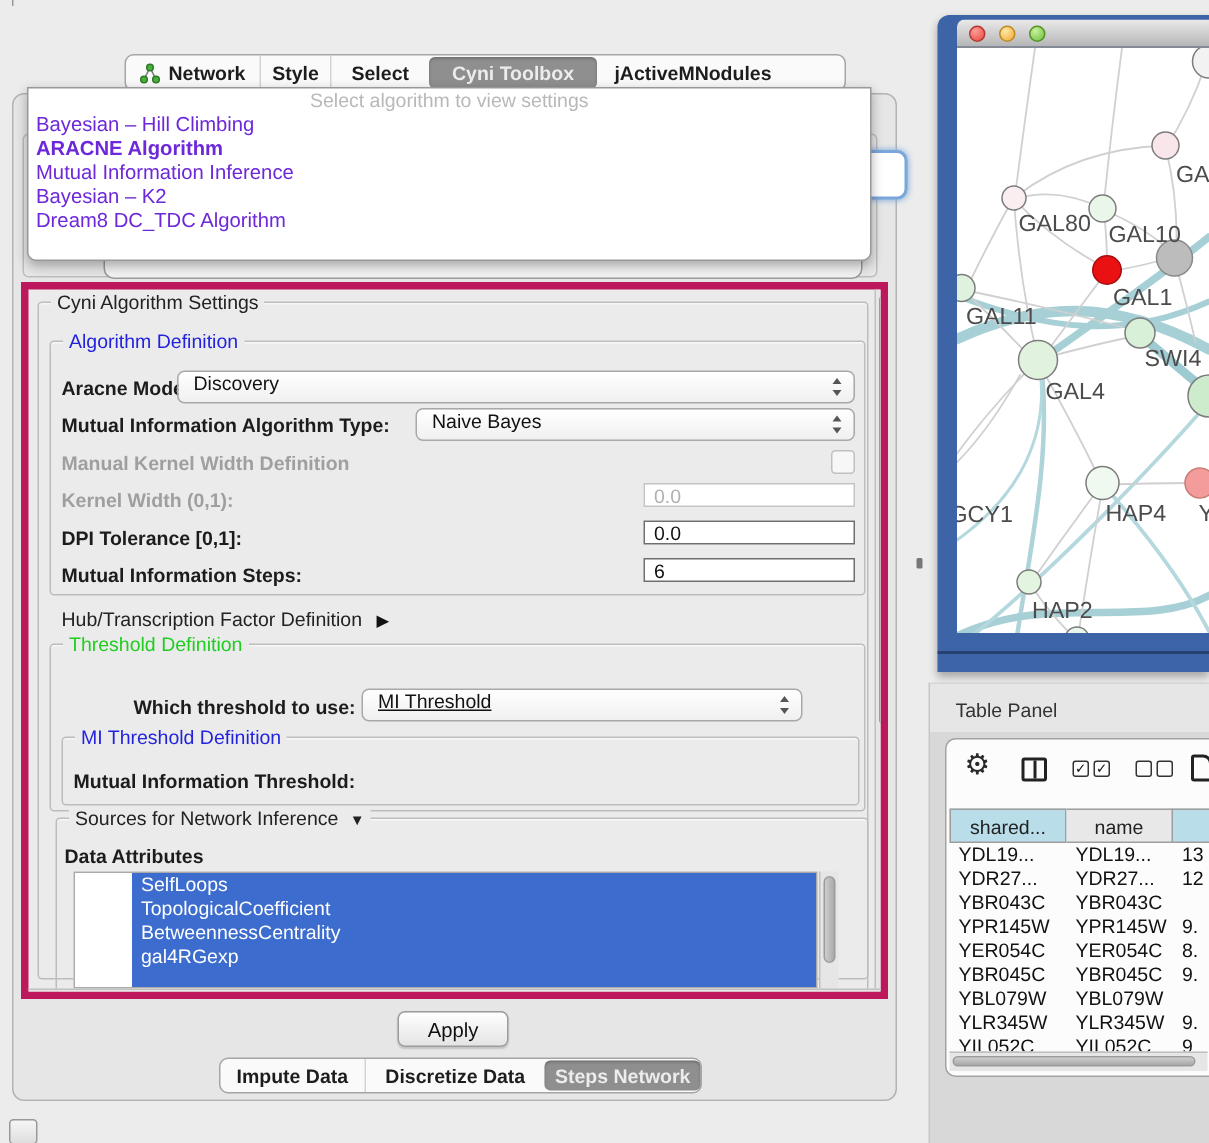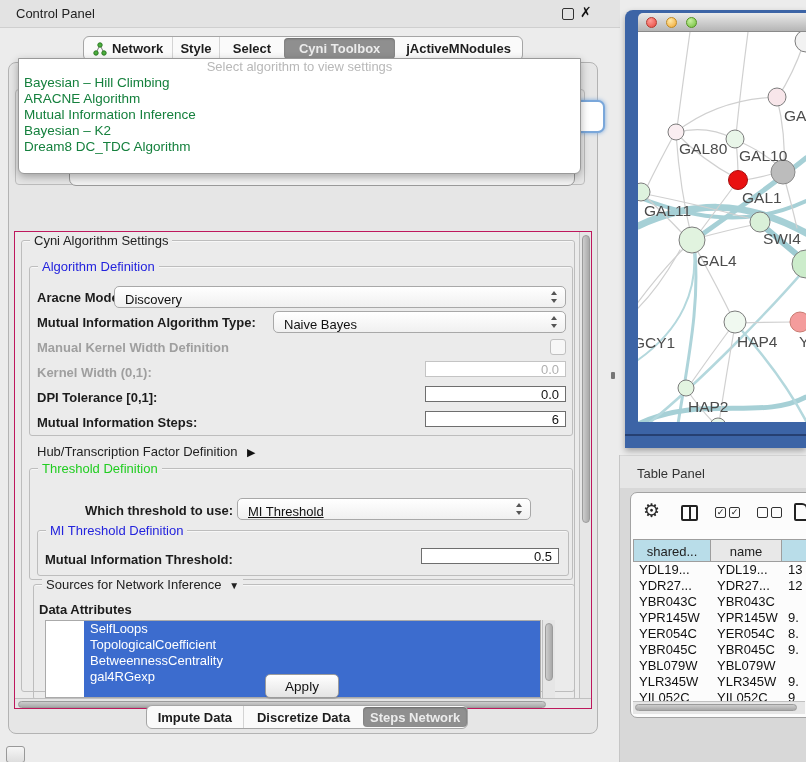--- a/index.html
+++ b/index.html
@@ -20,37 +20,37 @@
   .net-ic{width:14px;height:14px;margin-right:5px;display:inline-block;}
   
   .outer-panel{left:8px;top:62px;width:590px;height:672px;background:#e6e6e6;border:1px solid #b3b3b3;border-radius:8px;box-sizing:border-box;}
   .sliver-group{left:14px;top:88px;width:568px;height:94px;border:1px solid #bdbdbd;border-radius:4px;}
   .combo-frag-blue{left:520px;top:99px;width:80px;height:29px;background:#fff;border:2px solid #7aa7da;border-radius:7px;box-shadow:0 0 4px #7aa7da;}
   .combo-frag-bottom{left:68px;top:162px;width:504px;height:21px;background:#f2f2f2;border:1.5px solid #9a9a9a;border-radius:7px;}
   
   .dropdown{left:18px;top:58px;width:561px;height:114px;background:#fff;border:1px solid #999;
             border-radius:0 0 6px 6px;box-shadow:0 3px 8px rgba(0,0,0,.3);z-index:50;overflow:hidden;}
   .dd-head{height:16px;line-height:16px;text-align:center;color:#b8b8b8;font-size:13px;}
-  .dd-item{height:16px;line-height:16px;padding-left:5px;font-size:13.5px;color:#15803d;white-space:nowrap;}
-  .dd-item.b{font-weight:normal;}
-  
-  .scrollarea{left:14px;top:188px;width:578px;height:478px;background:#ebebeb;border:1px solid #be185d;box-sizing:border-box;overflow:hidden;margin-top:43px;}
+  .dd-item{height:16px;line-height:16px;padding-left:5px;font-size:13.5px;color:#6d28d9;white-space:nowrap;}
+  .dd-item.b{font-weight:bold;}
+  
+  .scrollarea{left:14px;top:188px;width:578px;height:478px;background:#ebebeb;border:5px solid #be185d;box-sizing:border-box;overflow:hidden;}
   .group{position:absolute;border:1px solid #bdbdbd;border-radius:3px;box-shadow:inset 0 1px 0 rgba(255,255,255,.6);}
   .gtitle{position:absolute;top:-8px;left:8px;background:#ebebeb;padding:0 4px;font-size:13px;line-height:15px;white-space:nowrap;color:#222;}
   .gtitle.blue{color:var(--title-blue);}
   .gtitle.green{color:var(--title-green);}
   .lbl{position:absolute;font-size:13px;font-weight:bold;color:#1c1c1c;white-space:nowrap;line-height:15px;}
   .lbl.dis{color:#9f9f9f;}
   .lbl.plain{font-weight:normal;color:#222;}
   .combo{position:absolute;height:22px;background:linear-gradient(#ffffff,#f0f0f0);border:1px solid #a8a8a8;border-radius:5px;
-         box-sizing:border-box;display:flex;align-items:flex-end;padding:0 20px 0 10px;font-size:13px;color:#111;}
+         box-sizing:border-box;display:flex;align-items:flex-start;padding:0 20px 0 10px;font-size:13px;color:#111;}
   .spin{position:absolute;right:6px;top:50%;margin-top:-7px;width:9px;height:14px;}
   .spin:before{content:"";position:absolute;top:1px;left:1px;border-left:3.5px solid transparent;border-right:3.5px solid transparent;border-bottom:4.5px solid #555;}
   .spin:after{content:"";position:absolute;bottom:1px;left:1px;border-left:3.5px solid transparent;border-right:3.5px solid transparent;border-top:4.5px solid #555;}
-  .tfield{position:absolute;height:16px;box-sizing:border-box;background:#fff;border:1px solid #6e6e6e;text-align:right;
+  .tfield{position:absolute;height:16px;box-sizing:border-box;background:#fff;border:1px solid #6e6e6e;text-align:left;
           font-family:inherit;font-size:13px;color:#111;padding:0 6px;outline:none;}
   .tfield.dis{border:1px solid #c4c4c4;color:#b0b0b0;}
   .chk{position:absolute;width:14px;height:14px;border:1px solid #c0c0c0;border-radius:3px;background:#f7f7f7;}
   .arrow-r{display:inline-block;margin-left:6px;font-size:11px;color:#111;}
   .arrow-d{display:inline-block;margin-left:4px;font-size:10px;color:#222;}
   .attr-list{position:absolute;background:#fff;border:1px solid #aaa;overflow:hidden;box-sizing:border-box;}
   .attr-item{height:16px;line-height:16px;padding-left:6px;font-size:13px;color:#fff;background:var(--sel-blue);white-space:nowrap;}
   .vscroll{position:absolute;background:#e6e6e6;border-left:1px solid #c0c0c0;box-sizing:border-box;}
   .vthumb{position:absolute;left:2px;width:8px;border-radius:5px;background:linear-gradient(90deg,#cdcdcd,#a9a9a9);border:1px solid #9b9b9b;box-sizing:border-box;}
   .hscroll{position:absolute;background:#e6e6e6;border-top:1px solid #c0c0c0;box-sizing:border-box;}
@@ -93,27 +93,22 @@
   svg text{font-family:"Liberation Sans","DejaVu Sans",sans-serif;}
   .topstrip-tick{left:8px;top:0;width:1px;height:4px;background:#999;}
 </style>
 </head>
 <body>
 
 <div id="root" style="--sel-blue: #3c6cce; --title-blue: #2323dd; --title-green: #21cd21; --frame-blue: #3c64a6; --hdr-hl: #b9dde9;">
 
   <div class="abs topstrip-tick"></div>
 
-  <div class="abs titlebar">
-    <span class="t">Control Panel</span>
-    <span class="float-ic"></span>
-    <span class="close-ic">✗</span>
-  </div>
-
-  <div class="abs tabbar" id="top-tabs" style="left:83px;top:36px;width:440px;">
+
+  <div class="abs tabbar" id="top-tabs" style="left:83px;top:36px;width:481px;">
       <div class="tab" style="width: 89px;">
         <span class="net-ic"><svg width="14" height="14" viewBox="0 0 14 14">
             <line x1="7" y1="3" x2="3" y2="11" stroke="#777" stroke-width="1"></line>
             <line x1="7" y1="3" x2="11" y2="11" stroke="#777" stroke-width="1"></line>
             <circle cx="7" cy="3" r="2.2" fill="#4caf3e" stroke="#2c7a22"></circle>
             <circle cx="3" cy="11" r="2.2" fill="#4caf3e" stroke="#2c7a22"></circle>
             <circle cx="11" cy="11" r="2.2" fill="#4caf3e" stroke="#2c7a22"></circle>
           </svg></span>
         <span>Network</span>
       </div>
@@ -186,21 +181,20 @@
     </div>
     <span class="lbl" style="left:66px;top:271px;width:152px;text-align:right;">Which threshold to use:</span>
     <div class="combo" style="left:222px;top:266px;width:294px;text-decoration:underline;">
       <span>MI Threshold</span>
       <span class="spin"></span>
     </div>
     <div class="group" style="left:22px;top:298px;width:530px;height:44px;">
       <span class="gtitle blue">MI Threshold Definition</span>
     </div>
     <span class="lbl" style="left:30px;top:320px;">Mutual Information Threshold:</span>
-    <input class="tfield" style="left: 406px; top: 316px; width: 138px;" readonly="" value="0.5">
 
     <div class="group" style="left:18px;top:352px;width:540px;height:114px;">
       <span class="gtitle">
         <span>Sources for Network Inference</span>
         <span class="arrow-d">▼</span>
       </span>
     </div>
     <span class="lbl" style="left:24px;top:370px;">Data Attributes</span>
     <div class="attr-list" style="left:30px;top:388px;width:496px;height:78px;padding-left:38px;" id="attr-list">
         <div class="attr-item">SelfLoops</div>

